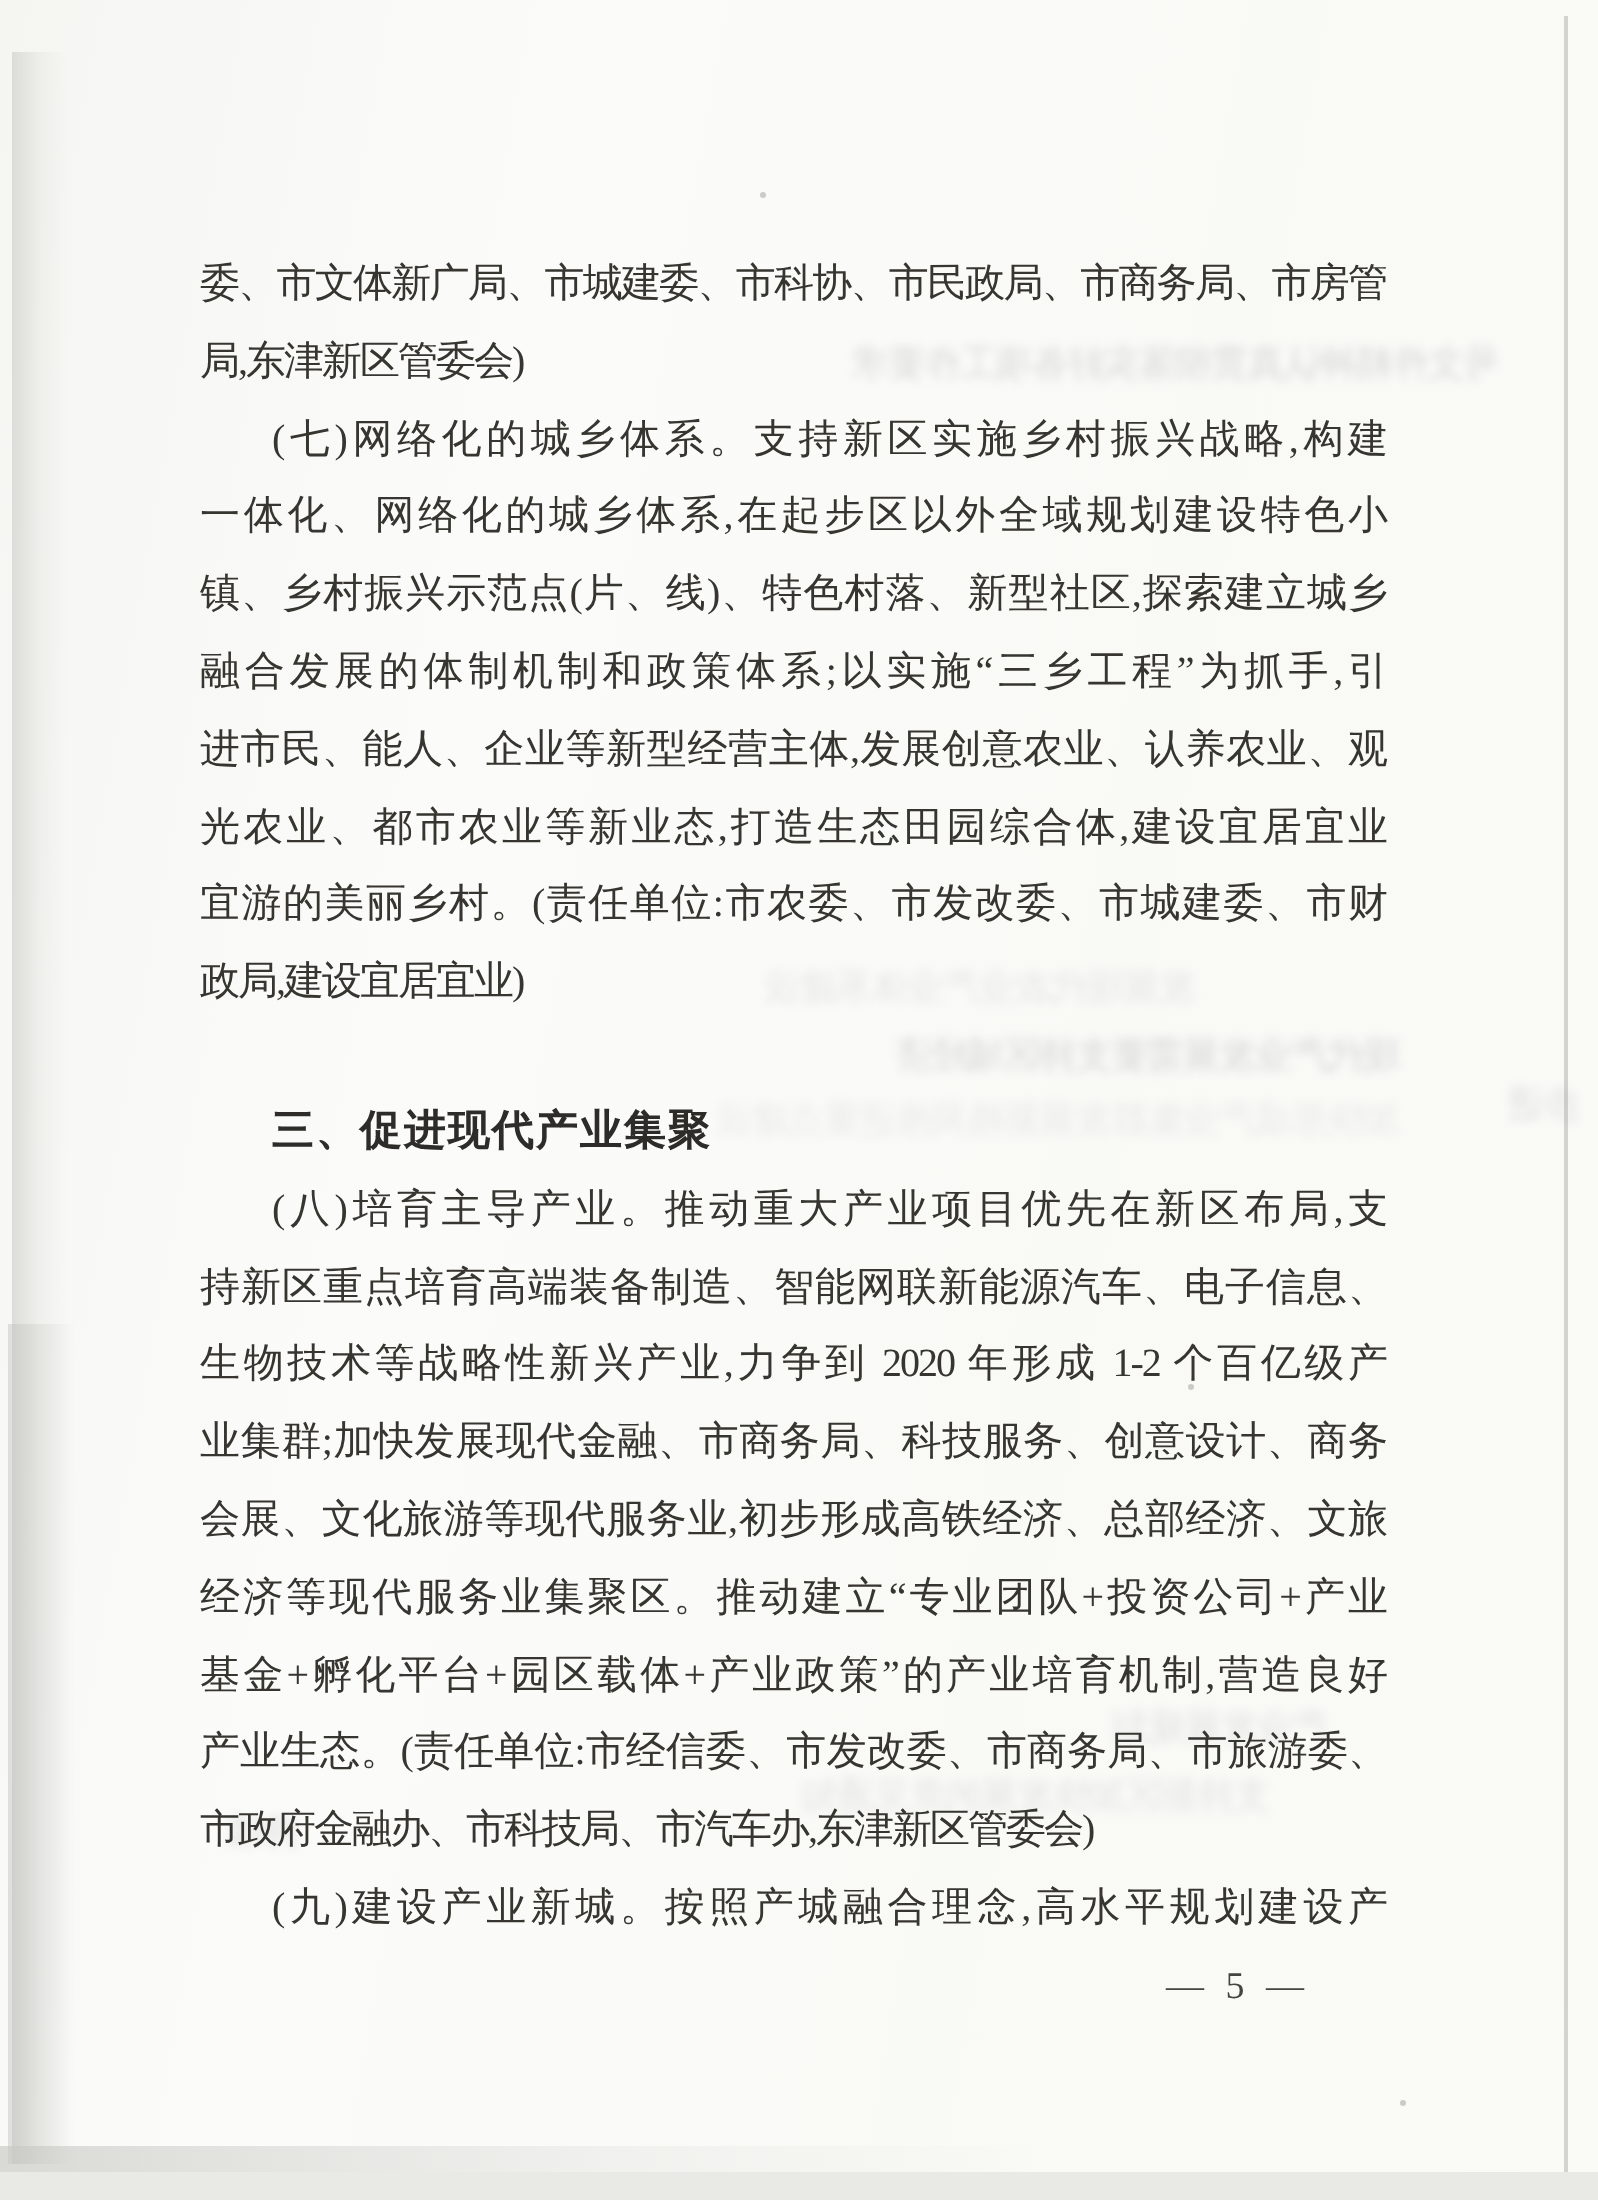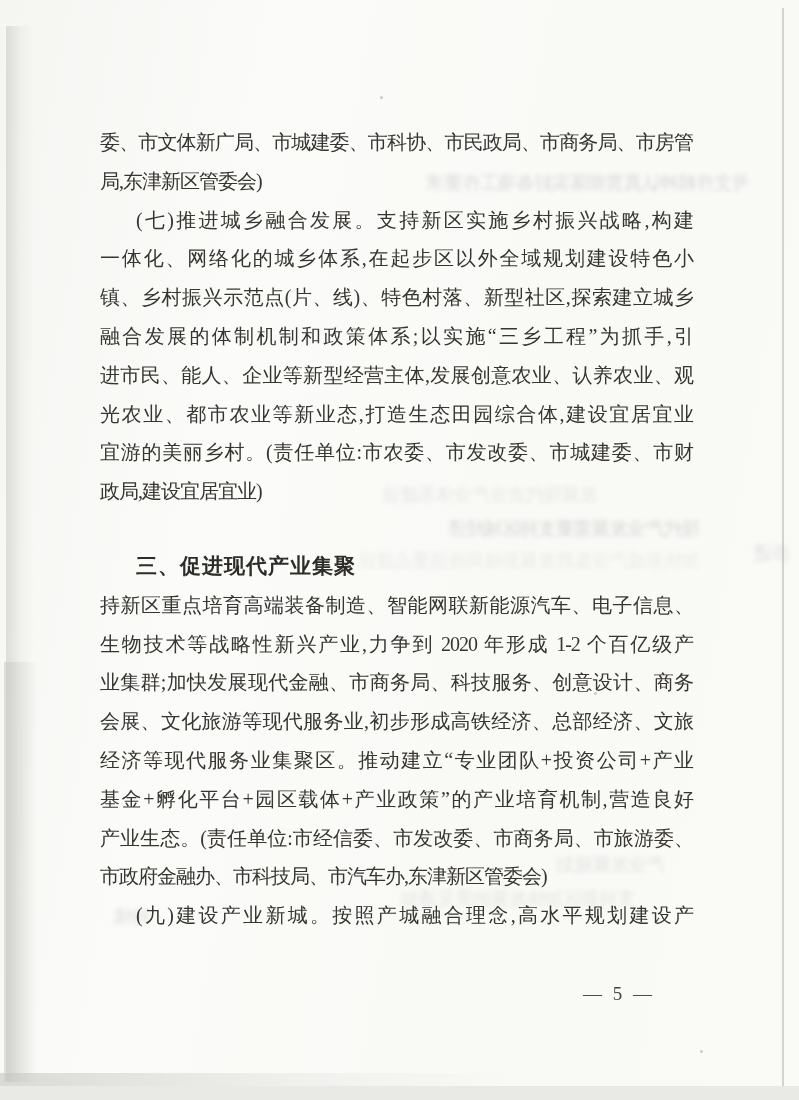--- a/index.html
+++ b/index.html
@@ -123,29 +123,30 @@
       <div class="bleed" style="left: 330px; top: 886px; width: 305px; opacity: 0.18;">支持新区加快发展的意见通知</div>
       <div class="bleed" style="left: 92px; top: 904px; width: 58px; opacity: 0.26;">持续</div>
       <div class="speck" style="left: 380px; top: 96px;"></div>
       <div class="speck" style="left: 594px; top: 692px;"></div>
       <div class="speck" style="left: 700px; top: 1050px;"></div>
     </div>
 
   <div class="text-block">
       <div class="line body">委、市文体新广局、市城建委、市科协、市民政局、市商务局、市房管</div>
       <div class="line body-end">局,东津新区管委会)</div>
-      <div class="line body-start">(七)推进城乡融合发展。支持新区实施乡村振兴战略,构建</div>
+      <div class="line body-start">(七)网络化的城乡体系。支持新区实施乡村振兴战略,构建</div>
       <div class="line body">一体化、网络化的城乡体系,在起步区以外全域规划建设特色小</div>
       <div class="line body">镇、乡村振兴示范点(片、线)、特色村落、新型社区,探索建立城乡</div>
       <div class="line body">融合发展的体制机制和政策体系;以实施“三乡工程”为抓手,引</div>
       <div class="line body">进市民、能人、企业等新型经营主体,发展创意农业、认养农业、观</div>
       <div class="line body">光农业、都市农业等新业态,打造生态田园综合体,建设宜居宜业</div>
       <div class="line body">宜游的美丽乡村。(责任单位:市农委、市发改委、市城建委、市财</div>
       <div class="line body-end">政局,建设宜居宜业)</div>
       <div class="line heading">三、促进现代产业集聚</div>
+      <div class="line body-start">(八)培育主导产业。推动重大产业项目优先在新区布局,支</div>
       <div class="line body">持新区重点培育高端装备制造、智能网联新能源汽车、电子信息、</div>
       <div class="line body">生物技术等战略性新兴产业,力争到 2020 年形成 1-2 个百亿级产</div>
       <div class="line body">业集群;加快发展现代金融、市商务局、科技服务、创意设计、商务</div>
       <div class="line body">会展、文化旅游等现代服务业,初步形成高铁经济、总部经济、文旅</div>
       <div class="line body">经济等现代服务业集聚区。推动建立“专业团队+投资公司+产业</div>
       <div class="line body">基金+孵化平台+园区载体+产业政策”的产业培育机制,营造良好</div>
       <div class="line body">产业生态。(责任单位:市经信委、市发改委、市商务局、市旅游委、</div>
       <div class="line body-end">市政府金融办、市科技局、市汽车办,东津新区管委会)</div>
       <div class="line body-start">(九)建设产业新城。按照产城融合理念,高水平规划建设产</div>
     </div>

